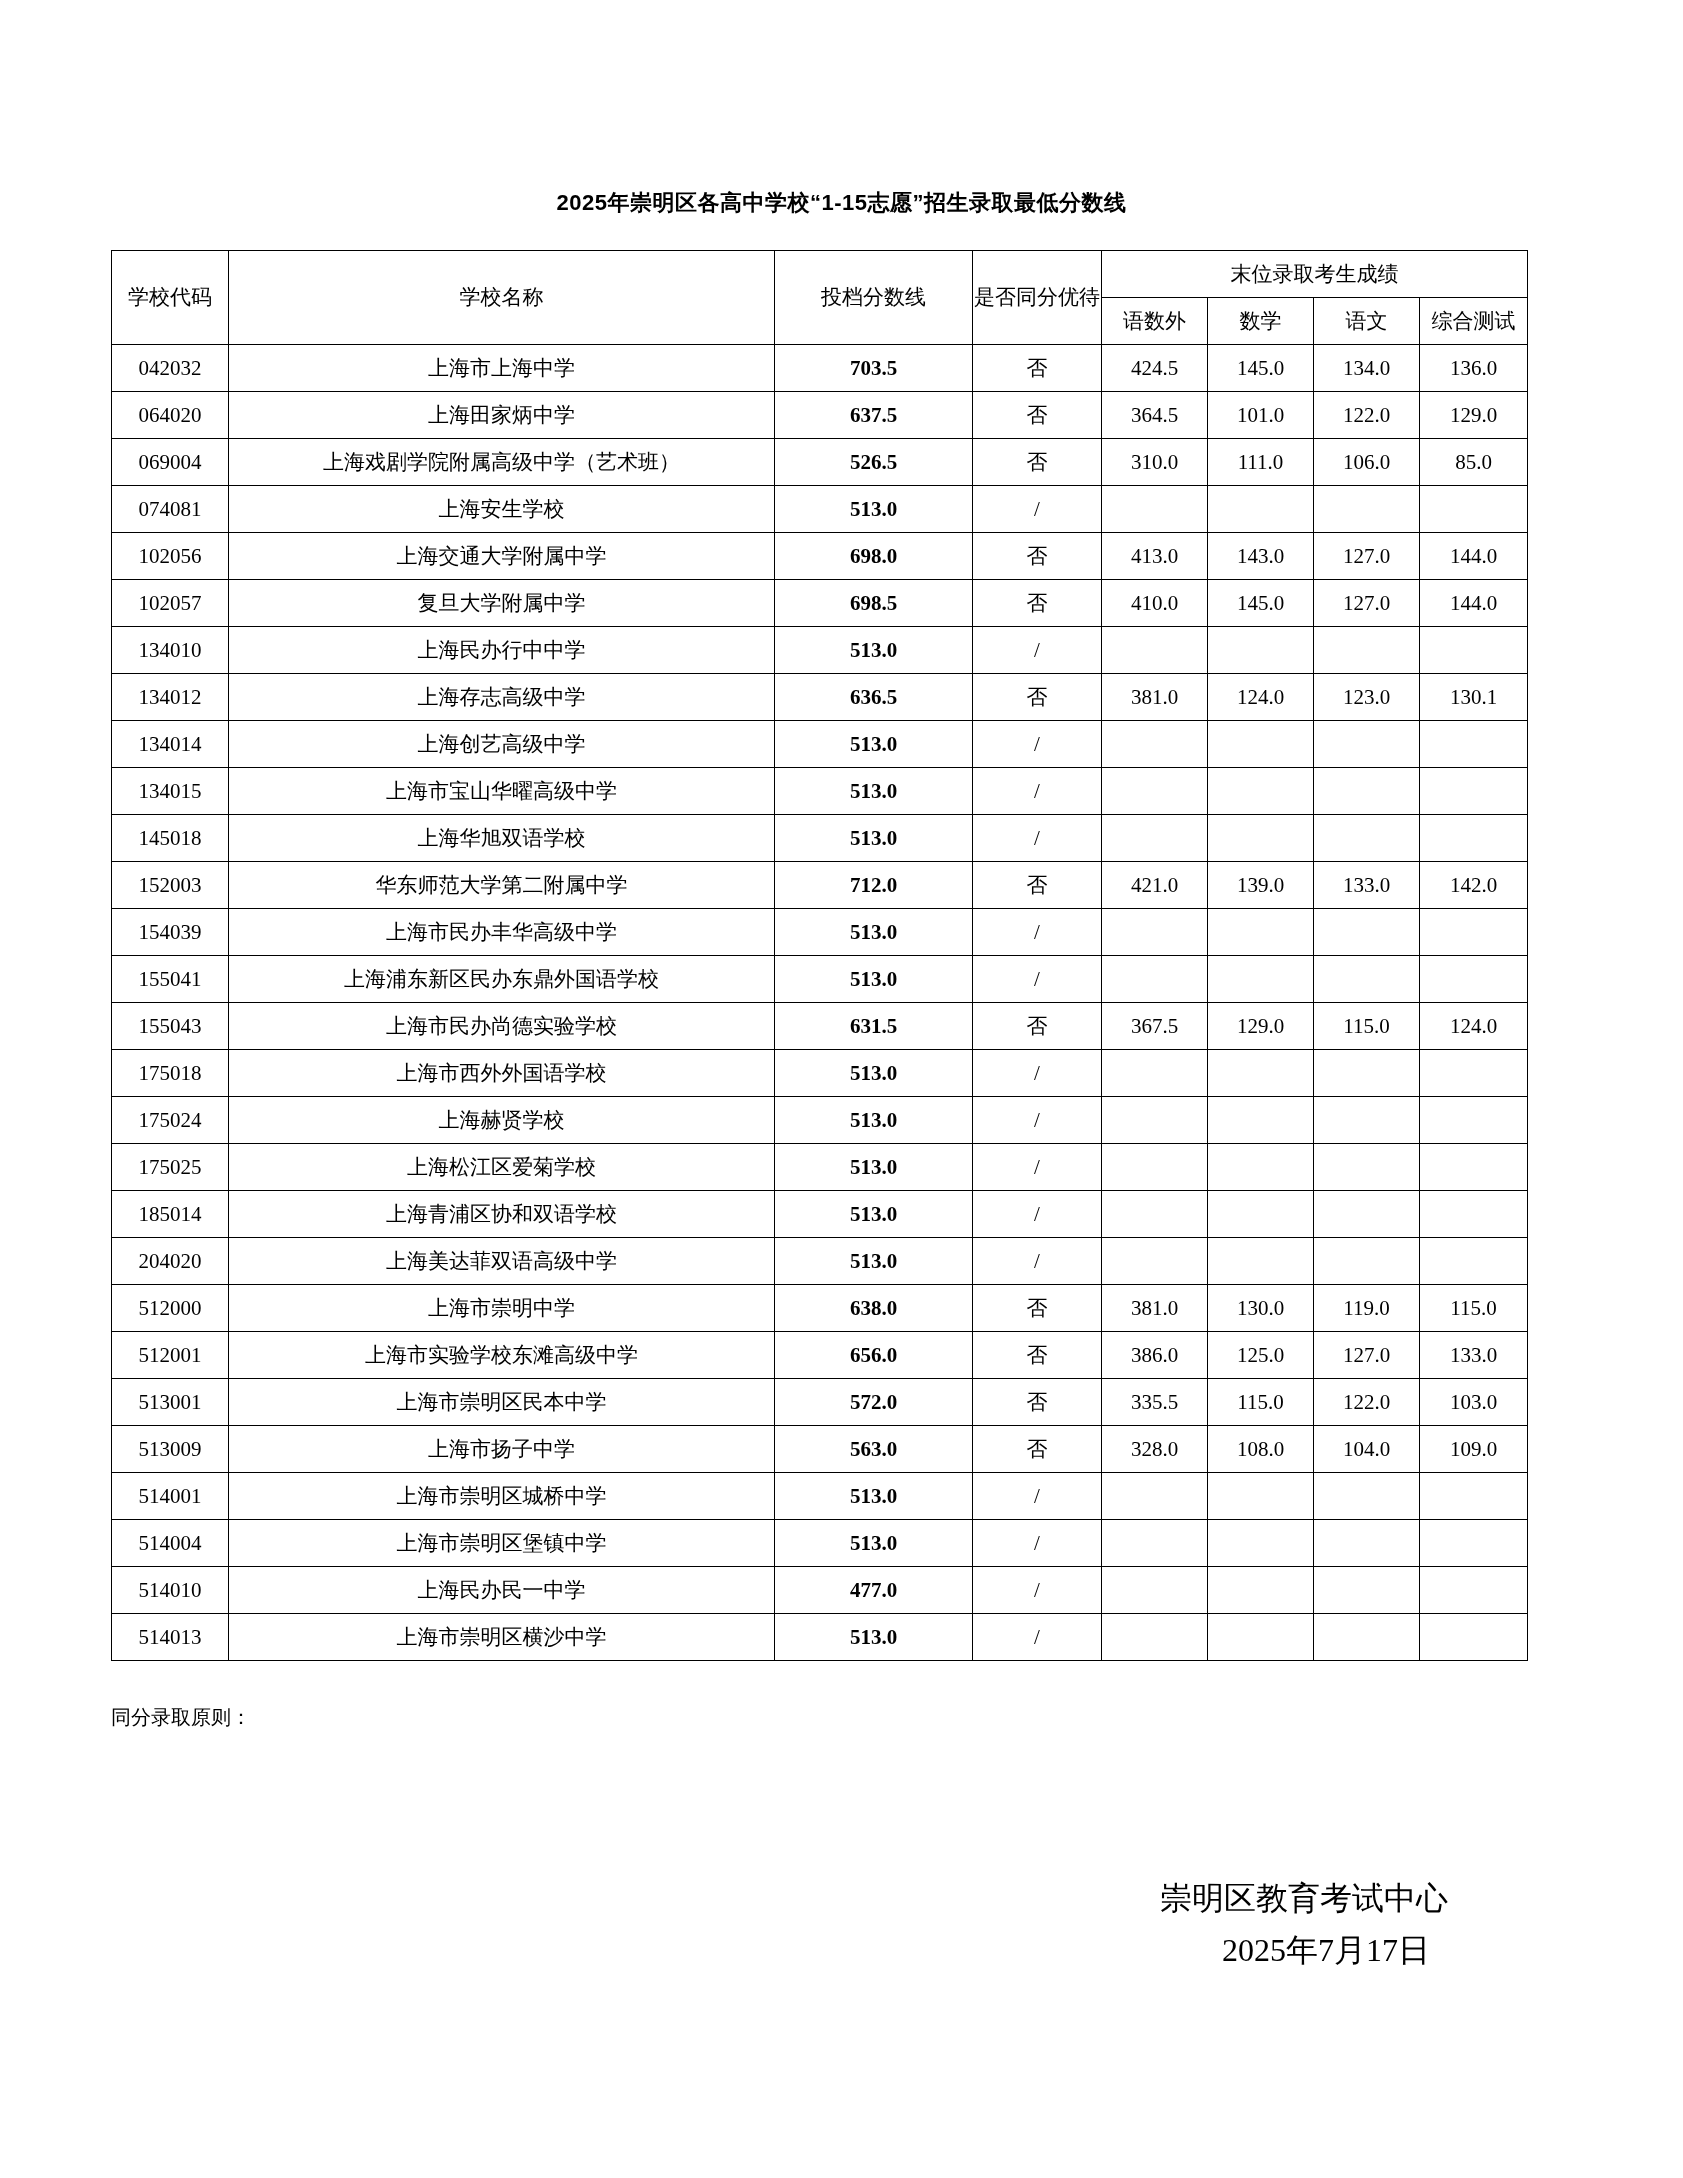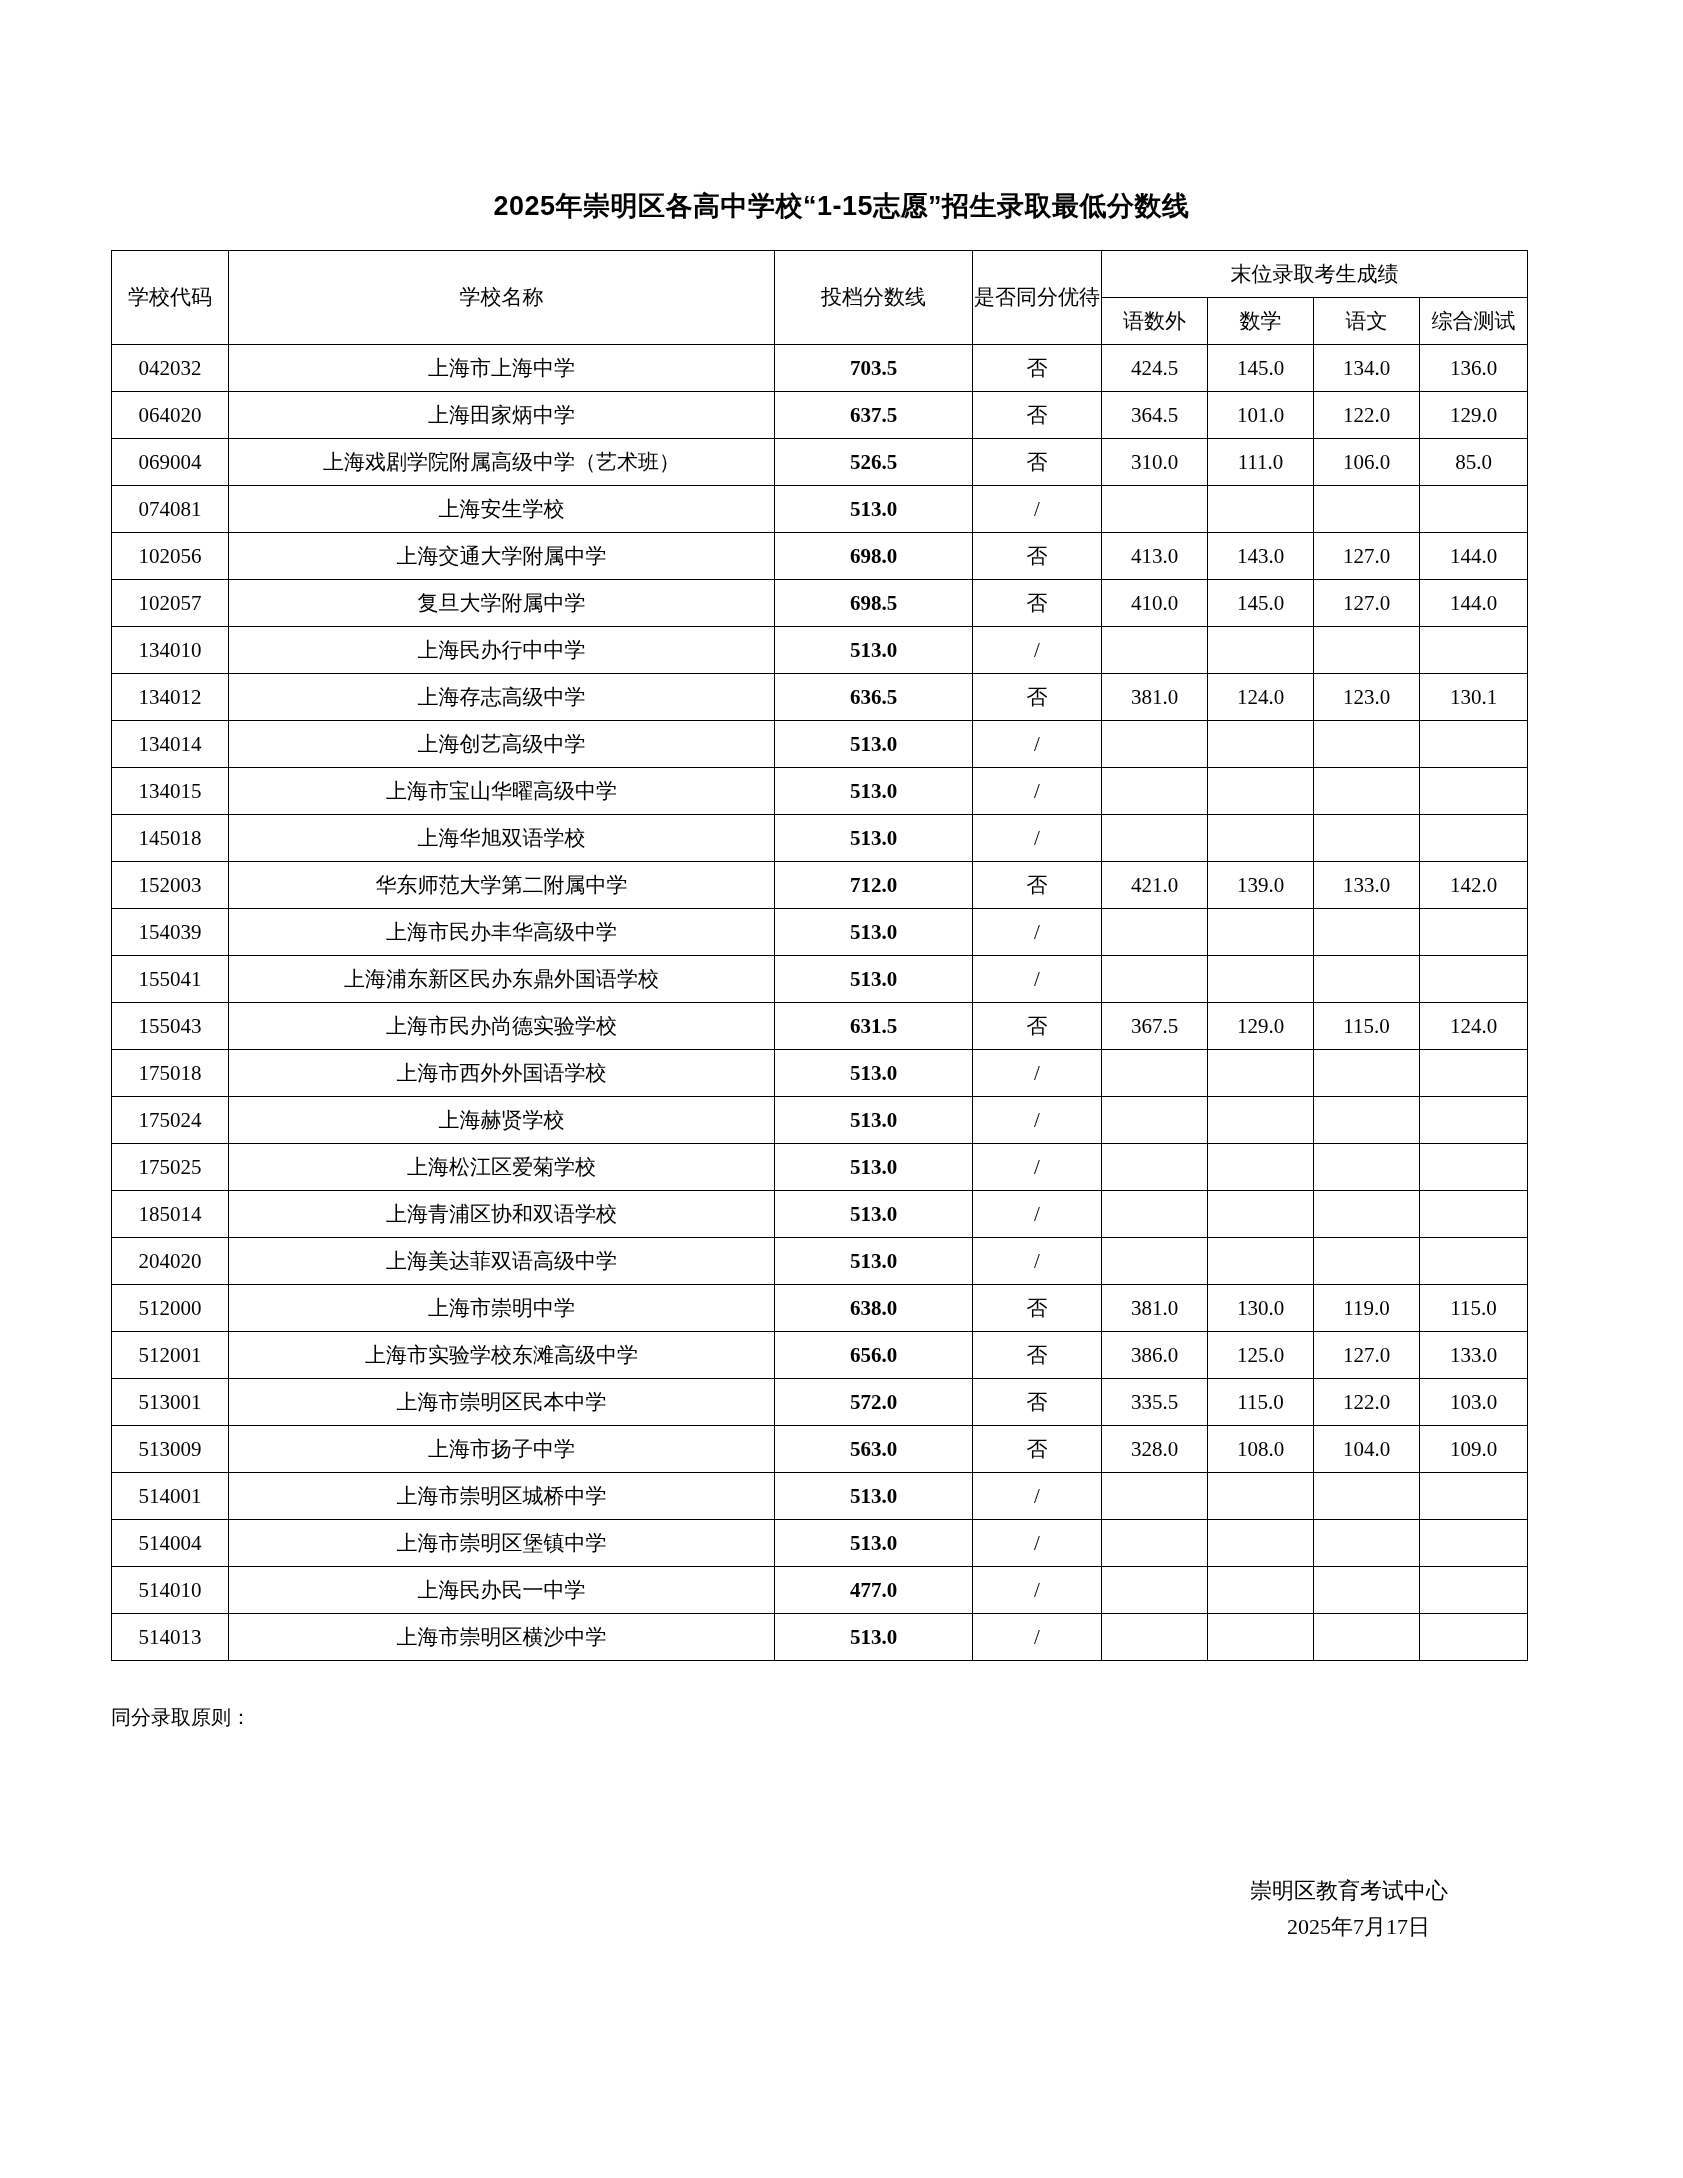--- a/index.html
+++ b/index.html
@@ -25,21 +25,21 @@
     padding: 0;
   }
 
   
   .doc-title {
     position: absolute;
     left: 0;
     top: 188px;
     width: 1683px;
     text-align: center;
-    font-size: 27px;
+    font-size: 22px;
     font-weight: bold;
     letter-spacing: 0.5px;
     font-family: "Liberation Sans", "DejaVu Sans", sans-serif;
     white-space: nowrap;
   }
 
   
   .table-wrap {
     position: absolute;
     left: 111px;
@@ -94,21 +94,21 @@
   }
   .notes-title { margin: 0 0 2px 0; }
   .notes-body  { margin: 0; text-indent: 51px; text-align: justify; }
 
   .signature {
     position: absolute;
     left: 111px;
     top: 1873px;
     width: 1337px;
     text-align: right;
-    font-size: 22px;
+    font-size: 32px;
     line-height: 1.62;
     font-family: "Liberation Serif", "DejaVu Serif", serif;
   }
   .sig-line { display: block; }
   .sig-date { display: block; padding-right: 18px; }
 </style>
 </head>
 <body>
 
 <div class="page">

